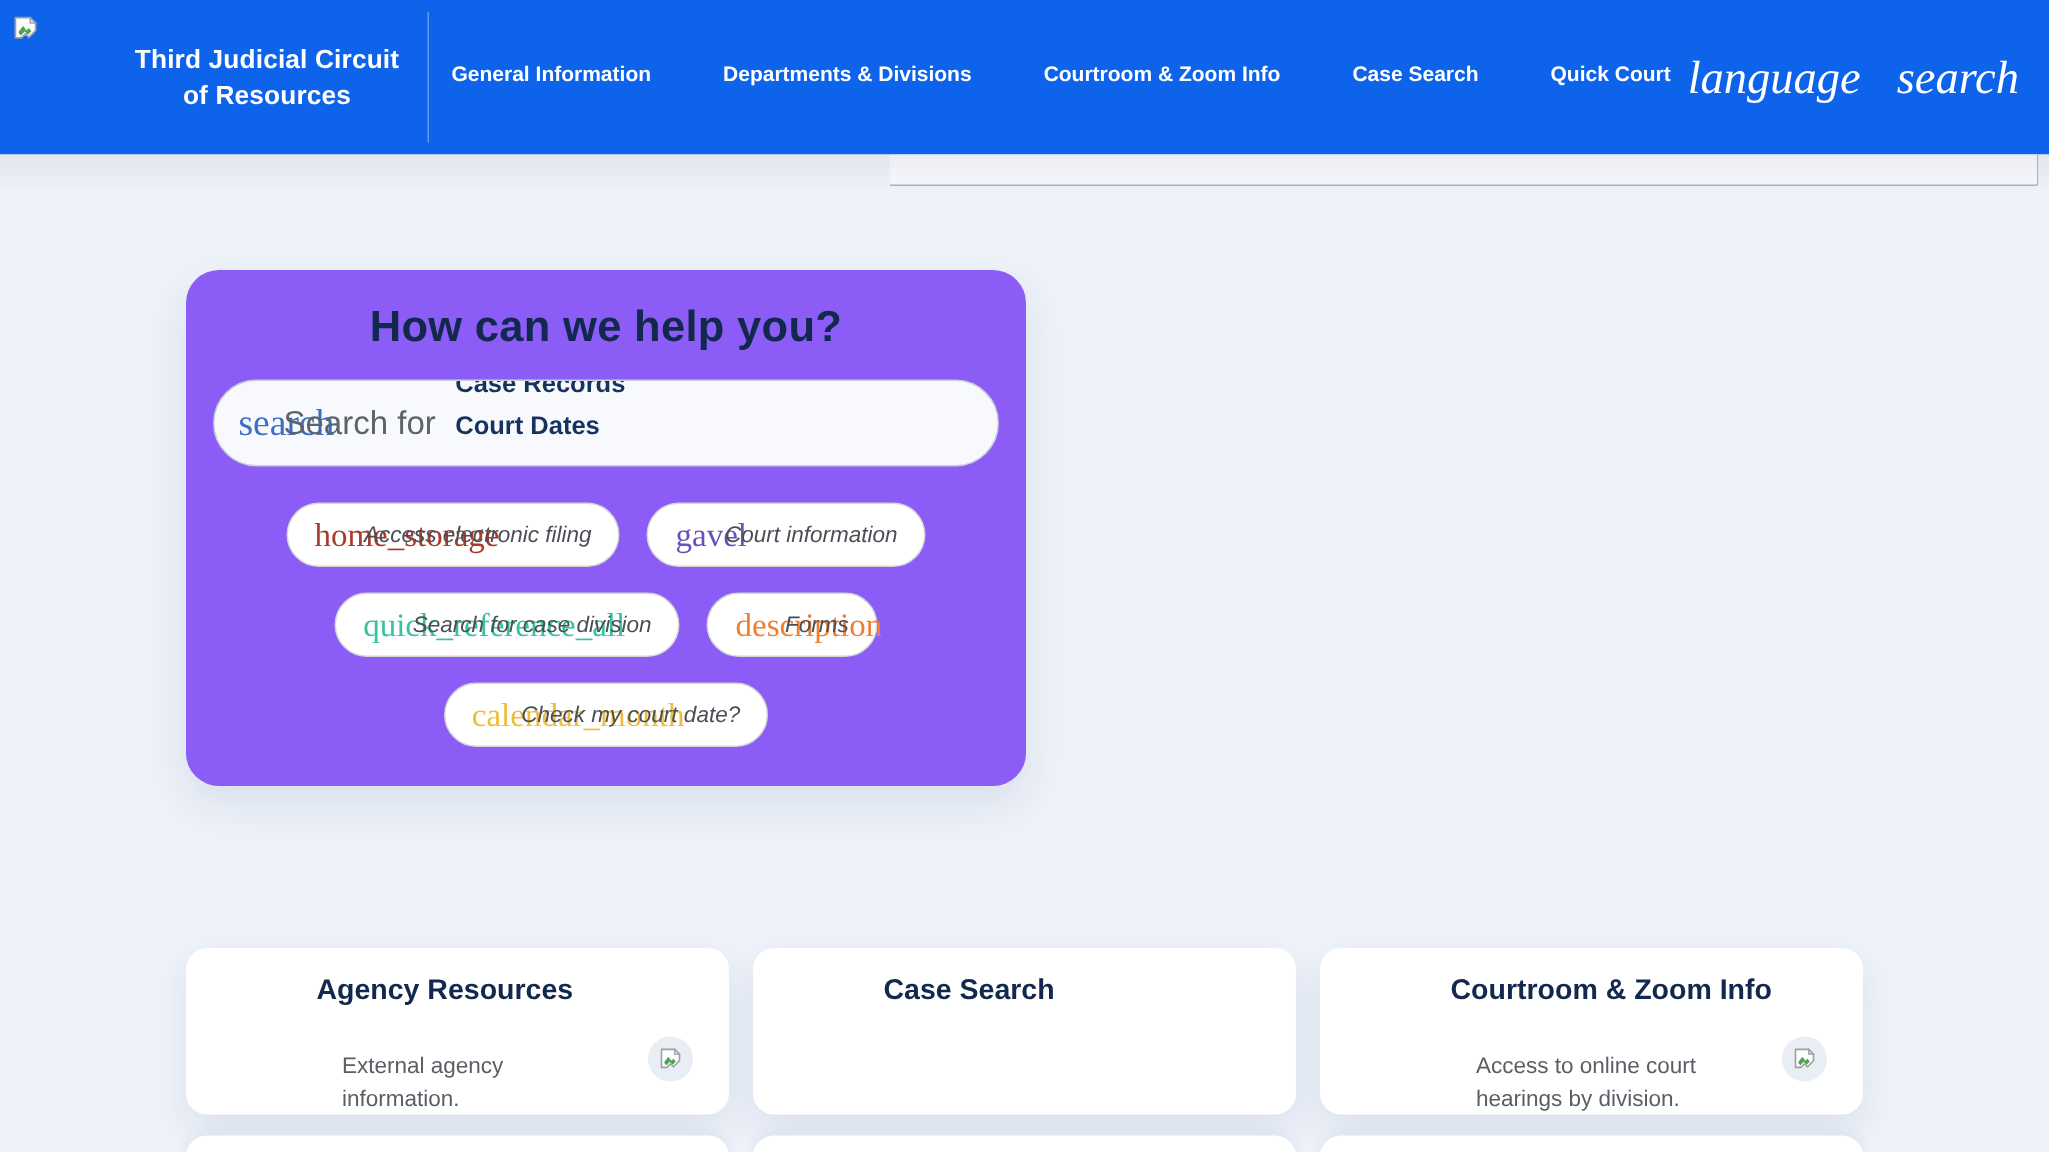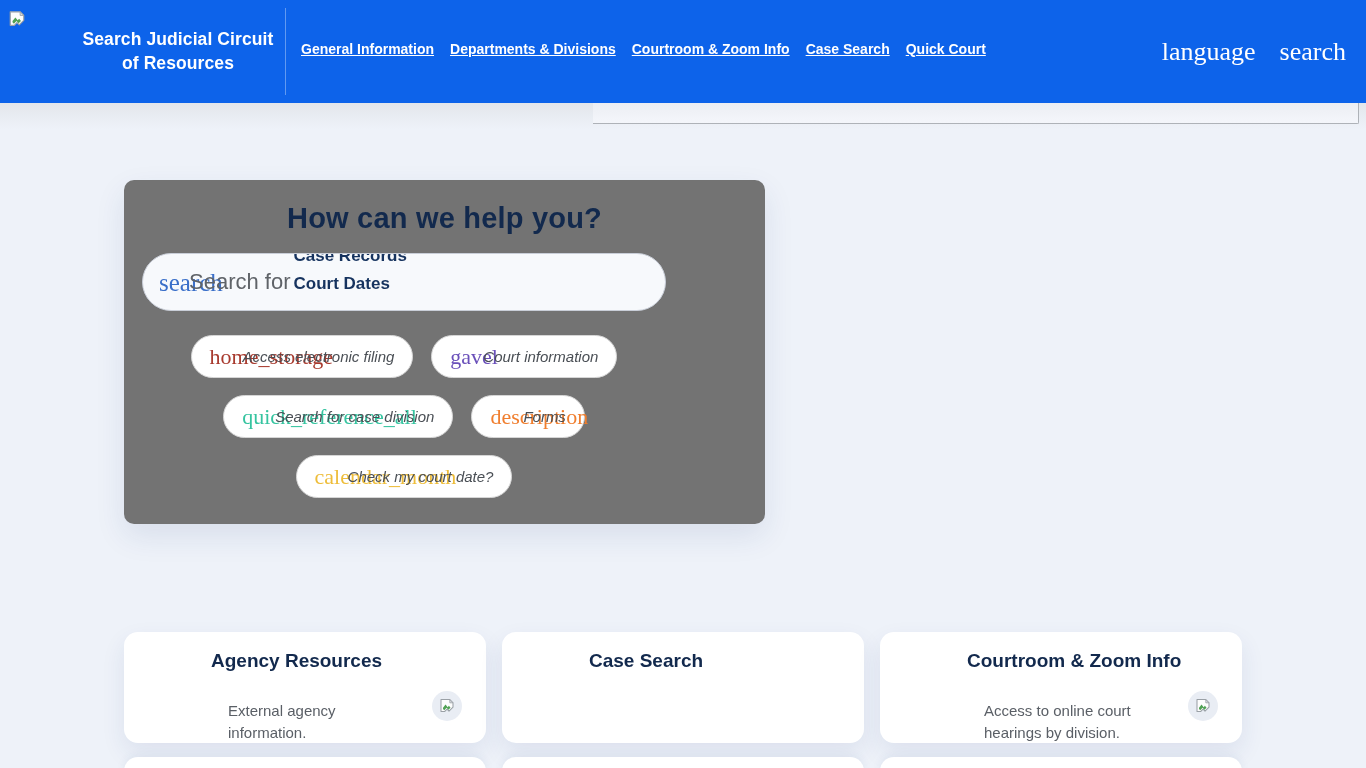--- a/index.html
+++ b/index.html
@@ -18,62 +18,62 @@
     position:absolute;left:70px;top:0;height:103px;width:216px;
     display:flex;flex-direction:column;justify-content:center;text-align:center;
     font-weight:bold;font-size:17.5px;line-height:1.32;letter-spacing:.1px;
   }
   .header-divider{
     position:absolute;left:285px;top:8px;width:1px;height:87px;
     background:rgba(255,255,255,.35);
   }
   .nav{
     position:absolute;left:301px;top:0;height:98px;
-    display:flex;align-items:center;gap:16px;text-decoration:underline;
+    display:flex;align-items:center;gap:48px;
   }
   .nav-item{font-weight:bold;font-size:14px;white-space:nowrap;cursor:pointer;}
   .header-icons{
     position:absolute;right:20px;top:0;height:103px;
     display:flex;align-items:center;gap:24px;
   }
   .lig{font-family:"Liberation Serif",serif;}
-  .header-icons .lig{font-size:26px;color:#fff;cursor:pointer;line-height:1;}
+  .header-icons .lig{font-size:31px;color:#fff;cursor:pointer;line-height:1;font-style:italic;}
   
   .under-strip{
     position:absolute;left:0;top:103px;width:1366px;height:26px;
     background:linear-gradient(#e3e6eb,#eef2f9);
   }
   .search-panel{
     position:absolute;left:593px;top:103px;width:765px;height:20px;
     background:linear-gradient(#eceef3,#f4f6fb);
     border-right:1px solid #aeb2b8;border-bottom:1px solid #aeb2b8;
     border-radius:0 0 2px 0;
   }
   
   .hero-card{
-    position:absolute;left:124px;top:180px;width:641px;height:344px;
-    background:#737373;border-radius:10px;
+    position:absolute;left:124px;top:180px;width:560px;height:344px;
+    background:#8b5cf6;border-radius:22px;
     box-shadow:0 12px 30px rgba(30,60,120,.10);
   }
   .hero-title{
     margin:22px 0 0 0;text-align:center;
     font-size:29px;font-weight:bold;color:#12294d;letter-spacing:.2px;
   }
   .search-pill{
     position:absolute;left:18px;top:73px;width:524px;height:58px;
     box-sizing:border-box;border:1.5px solid #c9ced8;border-radius:29px;
     background:#f7f9fc;overflow:hidden;
     display:flex;align-items:center;padding-left:16px;cursor:text;
   }
   .search-pill .pill-icon{
     flex:0 0 24px;width:24px;white-space:nowrap;overflow:visible;
     font-size:25px;line-height:1;
   }
   .pill-placeholder{margin-left:6px;font-size:22px;color:#5f6368;white-space:nowrap;}
-  .pill-rotator{position:relative;flex:1;align-self:stretch;margin-left:3px;}
+  .pill-rotator{position:relative;flex:1;align-self:stretch;margin-left:13px;}
   .pill-rotator .sug{
     position:absolute;left:0;font-size:17px;font-weight:bold;color:#16335f;white-space:nowrap;
   }
   .sug-0{top:-8px;}
   .sug-1{top:20px;}
   
   .chips{
     position:absolute;left:0;top:155px;width:560px;
     display:flex;flex-direction:column;align-items:center;gap:17px;
   }
@@ -120,21 +120,21 @@
   </symbol>
 </svg>
 
 <div class="header">
   <span class="logo-broken">
     <svg width="18" height="18">
         <use href="#bimg"></use>
       </svg>
   </span>
   <div class="brand">
-    <span>Search Judicial Circuit</span>
+    <span>Third Judicial Circuit</span>
     <span>of Resources</span>
   </div>
   <div class="header-divider"></div>
   <nav class="nav">
     <span class="nav-item">General Information</span>
     <span class="nav-item">Departments &amp; Divisions</span>
     <span class="nav-item">Courtroom &amp; Zoom Info</span>
     <span class="nav-item">Case Search</span>
     <span class="nav-item">Quick Court</span>
   </nav>

